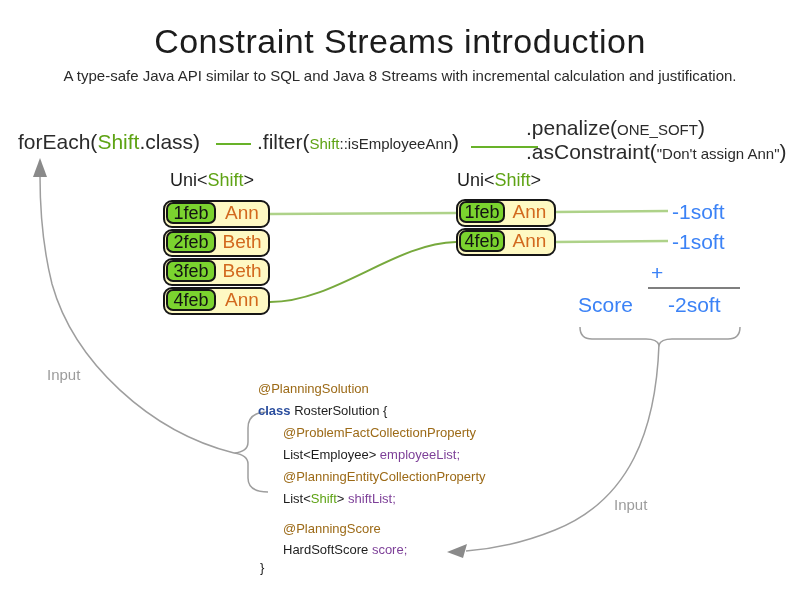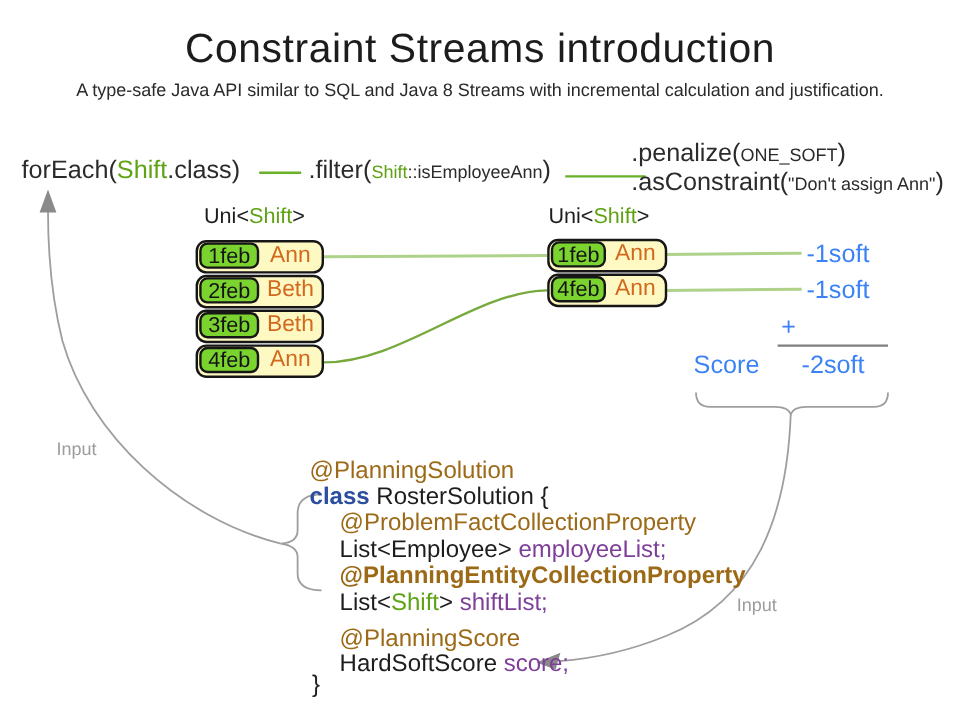--- a/index.html
+++ b/index.html
@@ -27,21 +27,21 @@
     background:#7bd32f;border:2px solid #161616;border-radius:7px;
     font-size:18px;color:#131313;
   }
   .left-stack .srow{width:103px;}
   .left-stack .datebox{width:46px;}
   .right-stack .srow{width:96px;}
   .right-stack .datebox{width:42px;}
   .namebox{flex:1;text-align:center;font-size:19px;color:#d2691e;}
 
   .result-text{font-size:21px;color:#3b82f6;white-space:nowrap;}
-  .code{font-size:20px;color:#1d1d1d;white-space:nowrap;}
+  .code{font-size:13px;color:#1d1d1d;white-space:nowrap;}
   .ann{color:#9c6a17;}
   .kw{color:#2b4e9e;font-weight:bold;}
   .field{color:#7d3f98;}
   svg{position:absolute;left:0;top:0;pointer-events:none;}
 </style>
 </head>
 <body>
 
 <div class="canvas">
 
@@ -120,19 +120,19 @@
   <div class="abs result-text" style="left:578px;top:293px;">Score</div>
   <div class="abs result-text" style="left:668px;top:293px;">-2soft</div>
 
   <div class="abs gray-label" style="left:47px;top:366px;">Input</div>
   <div class="abs gray-label" style="left:614px;top:496px;">Input</div>
 
   <div class="abs code ann" style="left:258px;top:381px;">@PlanningSolution</div>
   <div class="abs code ann" style="left:283px;top:425px;">@ProblemFactCollectionProperty</div>
   <div class="abs code" style="left:258px;top:403px;"><span class="kw">class</span><span> RosterSolution {</span></div>
   <div class="abs code" style="left:283px;top:447px;"><span>List&lt;Employee&gt; </span><span class="field">employeeList;</span></div>
-  <div class="abs code ann" style="left:283px;top:469px;font-weight:bold;">@PlanningEntityCollectionProperty</div>
+  <div class="abs code ann" style="left:283px;top:469px;">@PlanningEntityCollectionProperty</div>
   <div class="abs code" style="left:283px;top:491px;"><span>List&lt;</span><span class="green">Shift</span><span>&gt; </span><span class="field">shiftList;</span></div>
   <div class="abs code ann" style="left:283px;top:521px;">@PlanningScore</div>
   <div class="abs code" style="left:283px;top:542px;"><span>HardSoftScore </span><span class="field">score;</span></div>
   <div class="abs code" style="left:260px;top:560px;">}</div>
 
 </div>
 
 </body></html>

